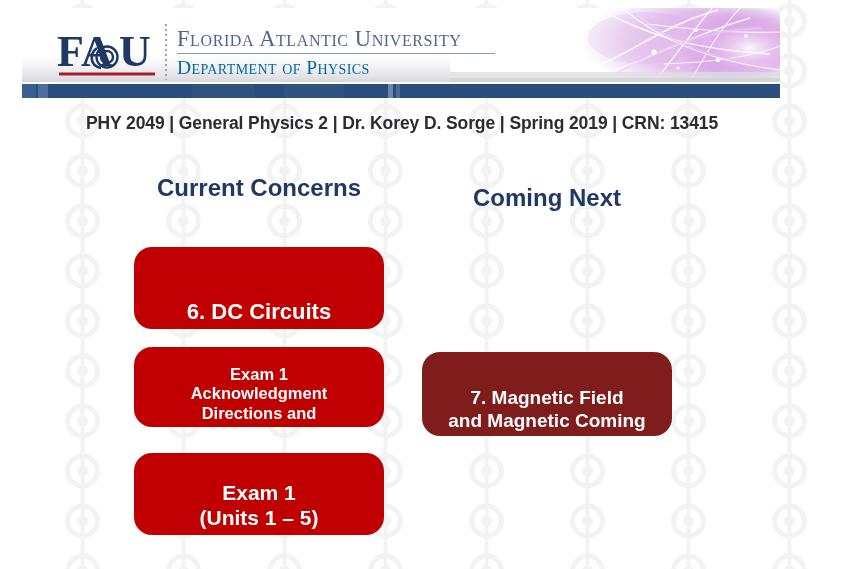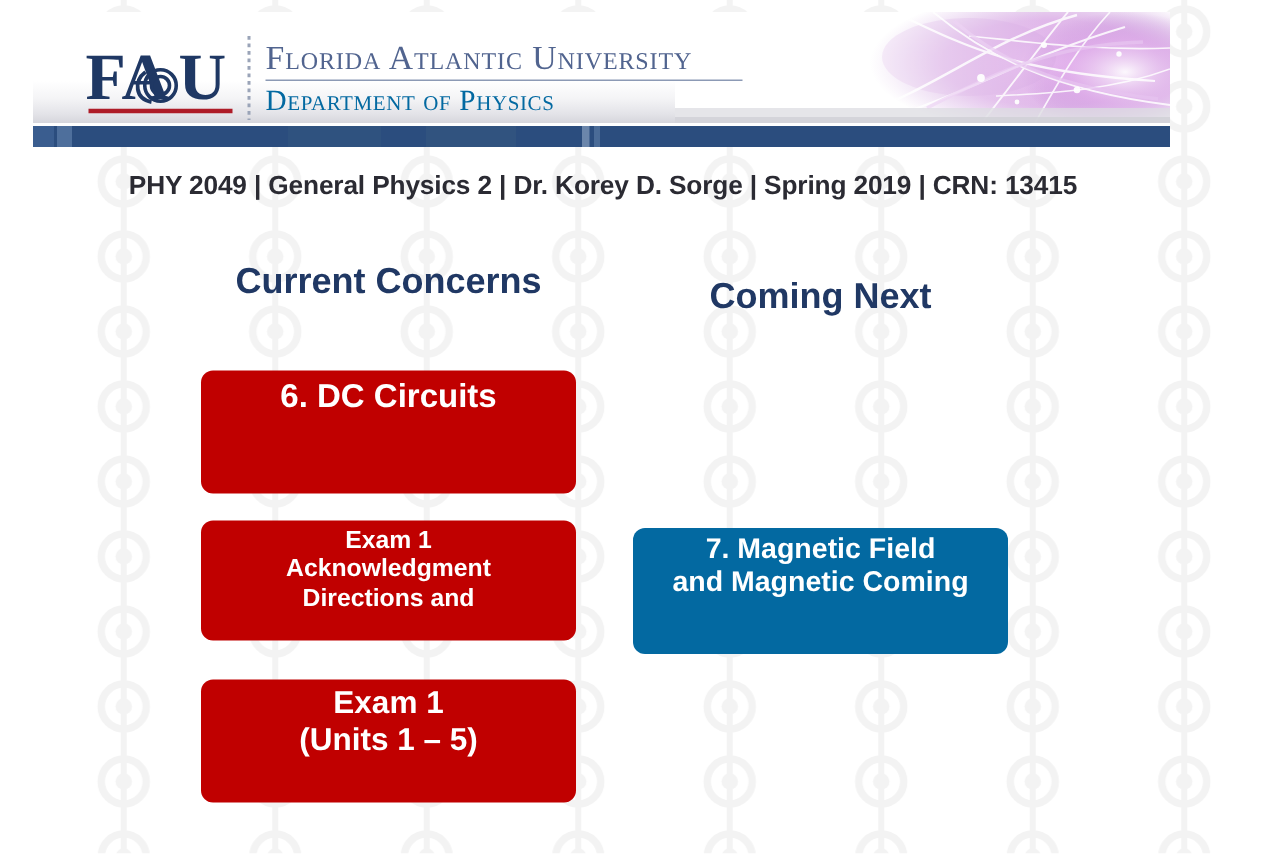--- a/index.html
+++ b/index.html
@@ -143,36 +143,36 @@
     color: #203864;
     text-align: center;
     white-space: nowrap;
   }
   #heading-current { left: 133px; width: 252px; }
   #heading-next    { left: 421px; width: 252px; margin-top: 10px; }
 
   
   .topic-box {
     position: absolute;
-    border-radius: 8px;
+    border-radius: 18px;
     color: #ffffff;
     font-weight: bold;
     display: flex;
-    align-items: flex-start;
+    align-items: flex-end;
     justify-content: center;
     text-align: center;
     line-height: 1.18;
     box-sizing: border-box;
     padding: 4px 10px;
   }
   .topic-box .lines { width: 100%; }
   .topic-box .ln { display: block; }
 
   .box-red  { background: #c00000; }
-  .box-blue { background: #0369a1; }
+  .box-blue { background: #7f1d1d; }
 
   #box-dc-circuits {
     left: 134px; top: 247px;
     width: 250px; height: 82px;
     font-size: 22px;
   }
   #box-exam1-directions {
     left: 134px; top: 347px;
     width: 250px; height: 80px;
     font-size: 16.5px;

